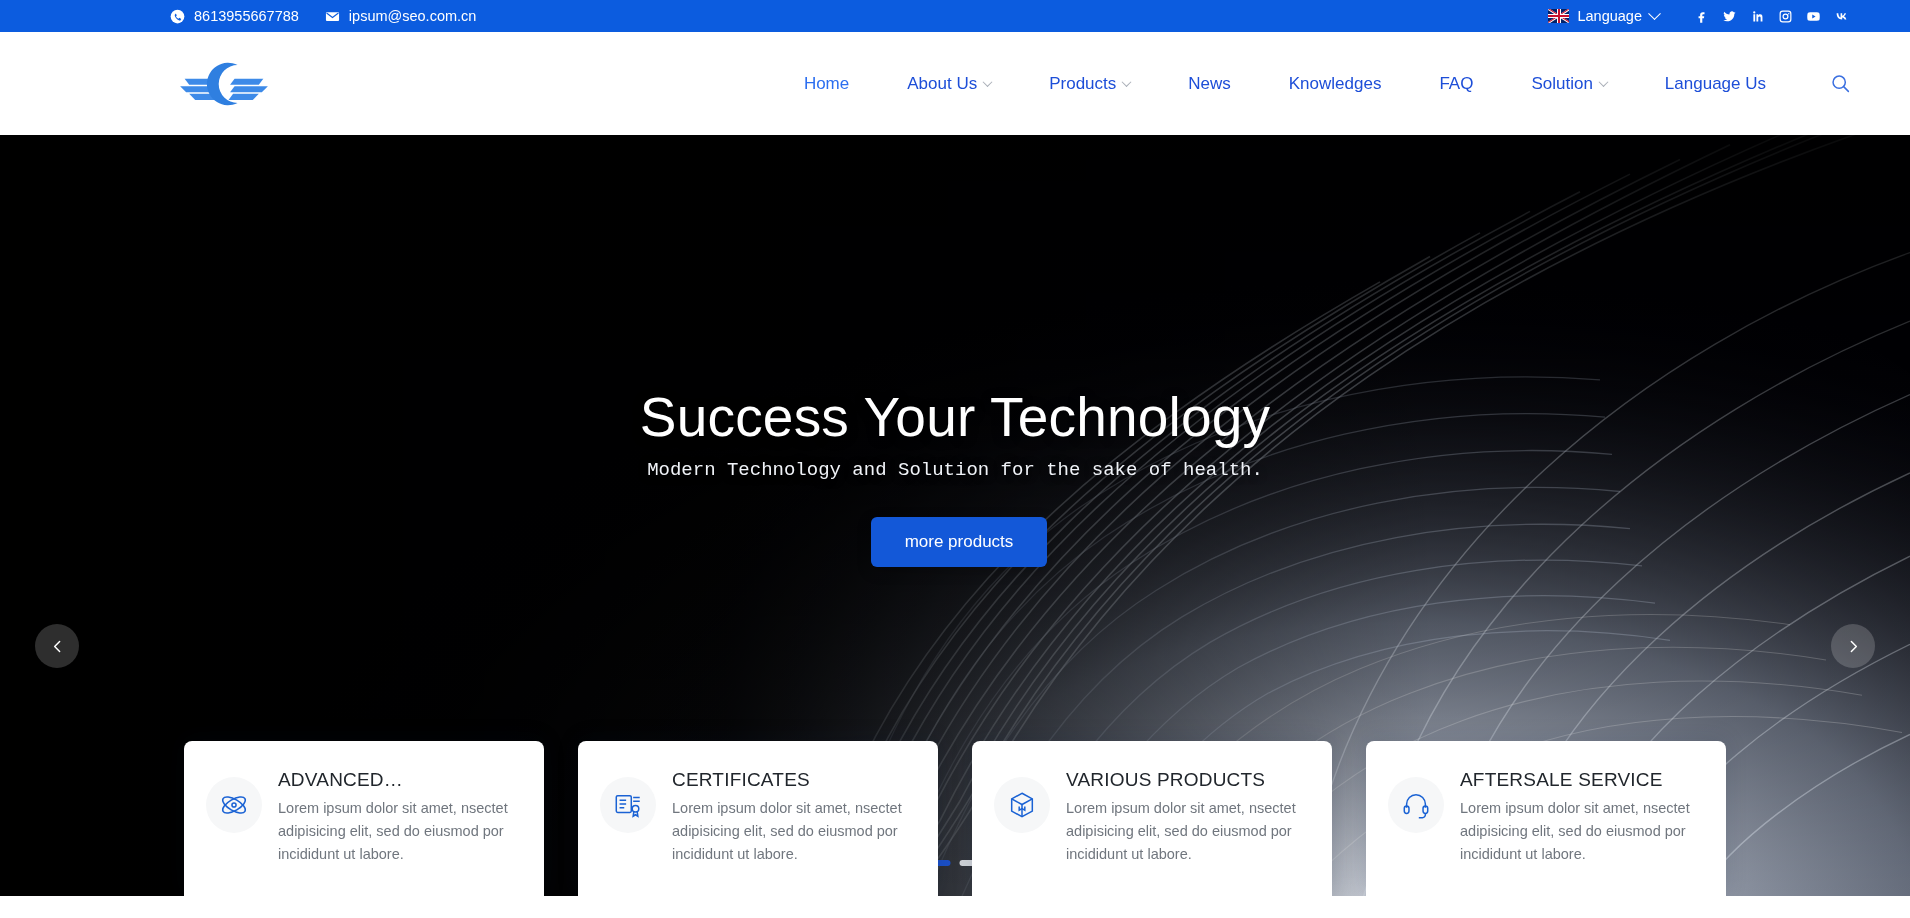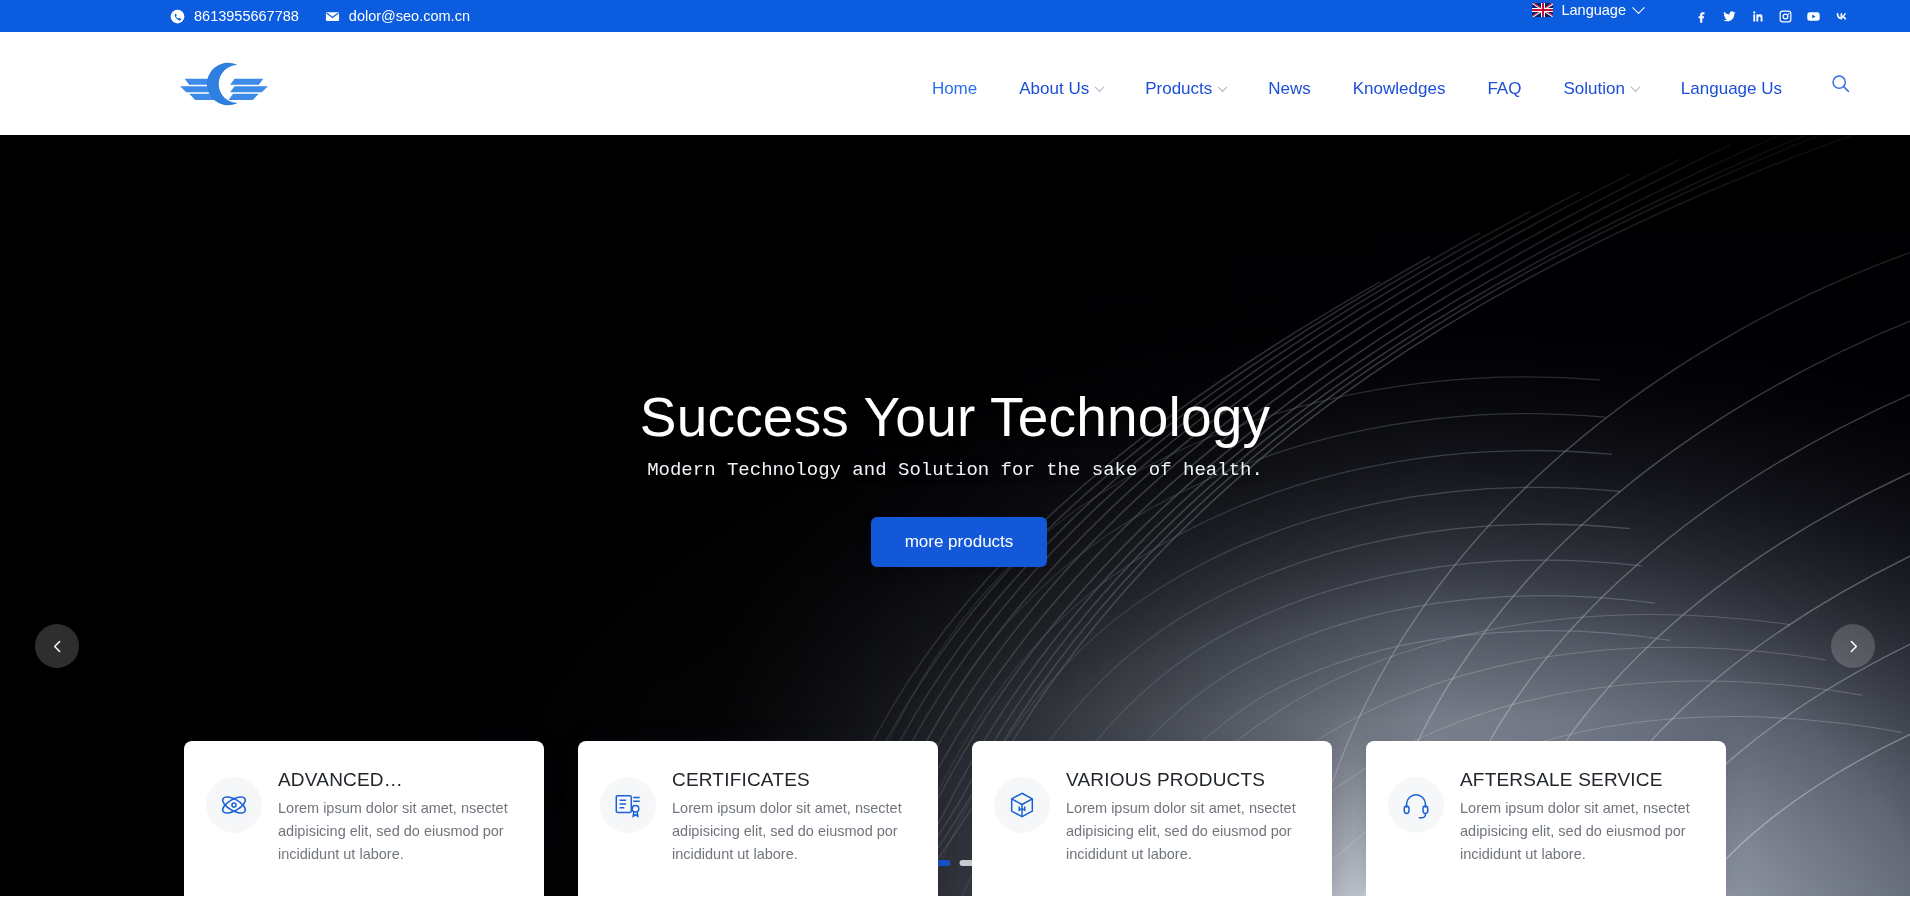--- a/index.html
+++ b/index.html
@@ -18,21 +18,21 @@
     display: flex;
     align-items: center;
     padding: 0 55px 0 0;
     color: #ffffff;
     font-size: 14.5px;
   }
   .topbar-left { display: flex; align-items: center; gap: 26px; margin-left: 170px; }
   .tb-item { display: flex; align-items: center; gap: 9px; color: #fff; text-decoration: none; white-space: nowrap; }
   .tb-item .glyph { display: inline-flex; width: 15px; height: 15px; align-items: center; justify-content: center; }
   .tb-item .glyph svg { width: 15px; height: 15px; fill: #ffffff; }
-  .topbar-right { margin-left: auto; display: flex; align-items: flex-start; gap: 16px; }
+  .topbar-right { margin-left: auto; display: flex; align-items: center; gap: 0; }
   .lang {
     display: flex; align-items: center; gap: 8px;
     font-size: 14.5px; color: #fff; cursor: pointer; white-space: nowrap;
   }
   .flag {
     width: 21px; height: 14px; position: relative; overflow: hidden;
     background: #012169; border-radius: 1px; display:inline-block; flex: none;
   }
   .flag i { position: absolute; display:block; }
   .flag .d1 { width: 26px; height: 2.4px; background:#fff; top:5.6px; left:-2.5px; transform: rotate(33deg); }
@@ -51,21 +51,21 @@
   
   .header {
     height: 103px;
     background: #ffffff;
     display: flex;
     align-items: center;
     padding: 0 55px 0 0;
   }
   .logo { margin-left: 178px; width: 92px; height: 56px; display:flex; align-items:center; }
   .logo svg { width: 92px; height: 56px; }
-  .nav { margin-left: auto; display: flex; align-items: flex-end; gap: 0; }
+  .nav { margin-left: auto; display: flex; align-items: center; gap: 16px; }
   .nav-item {
     display: flex; align-items: center; gap: 7px;
     padding: 0 21px;
     font-size: 17px; color: #1d4ed8; text-decoration: none; white-space: nowrap;
   }
   .nav-item.active { color: #2b6ef0; }
   .nav-caret {
     width: 7px; height: 7px; border-right: 1.3px solid #9aa1ab; border-bottom: 1.3px solid #9aa1ab;
     transform: rotate(45deg) translate(-1px,-1px); opacity: .85;
   }
@@ -169,21 +169,21 @@
       </span>
       <span>8613955667788</span>
     </a>
     <a class="tb-item" href="#">
       <span class="glyph">
         <svg viewBox="0 0 24 24">
             <rect x="1.5" y="5" width="21" height="14" rx="1.5"></rect>
             <path d="M2.5 6.5l9.5 7 9.5-7" fill="none" stroke="#0c5cdf" stroke-width="1.8"></path>
           </svg>
       </span>
-      <span>dolor@seo.com.cn</span>
+      <span>ipsum@seo.com.cn</span>
     </a>
   </div>
 
   <div class="topbar-right">
     <div class="lang">
       <span class="flag">
         <i class="d1"></i>
           <i class="d2"></i>
           <i class="d3"></i>
           <i class="d4"></i>

